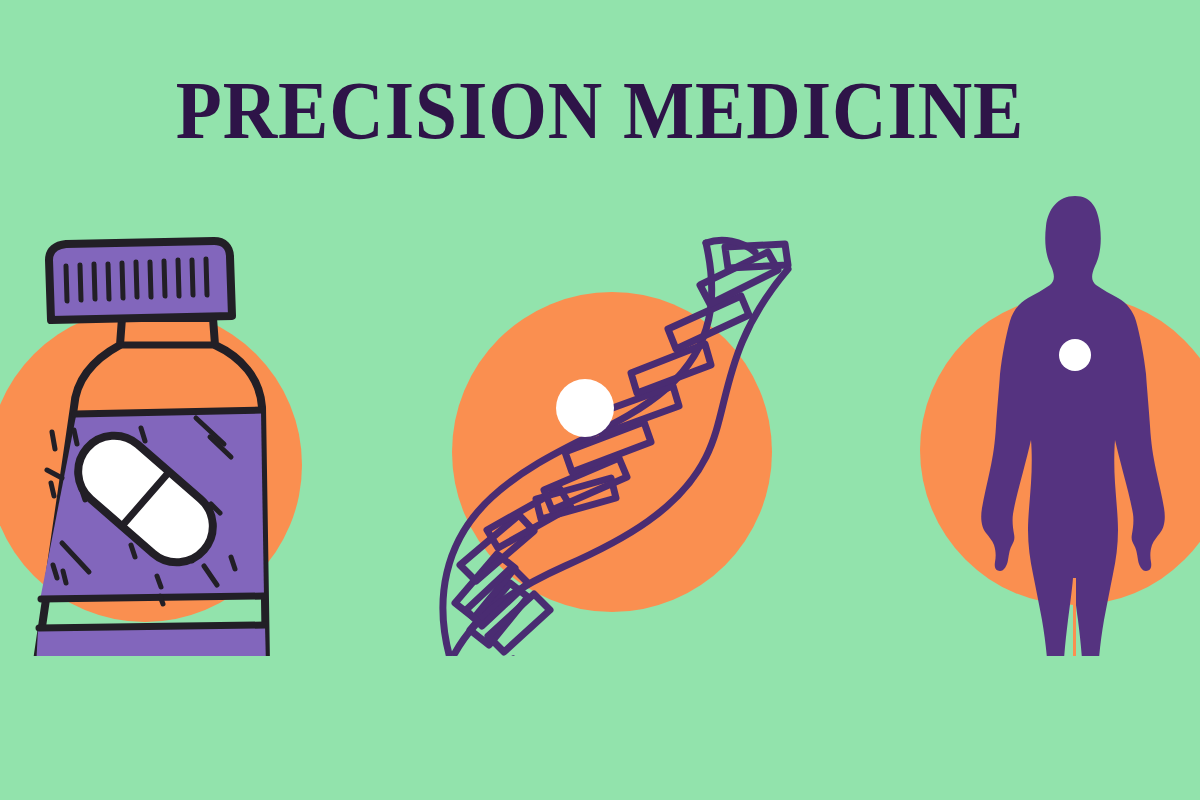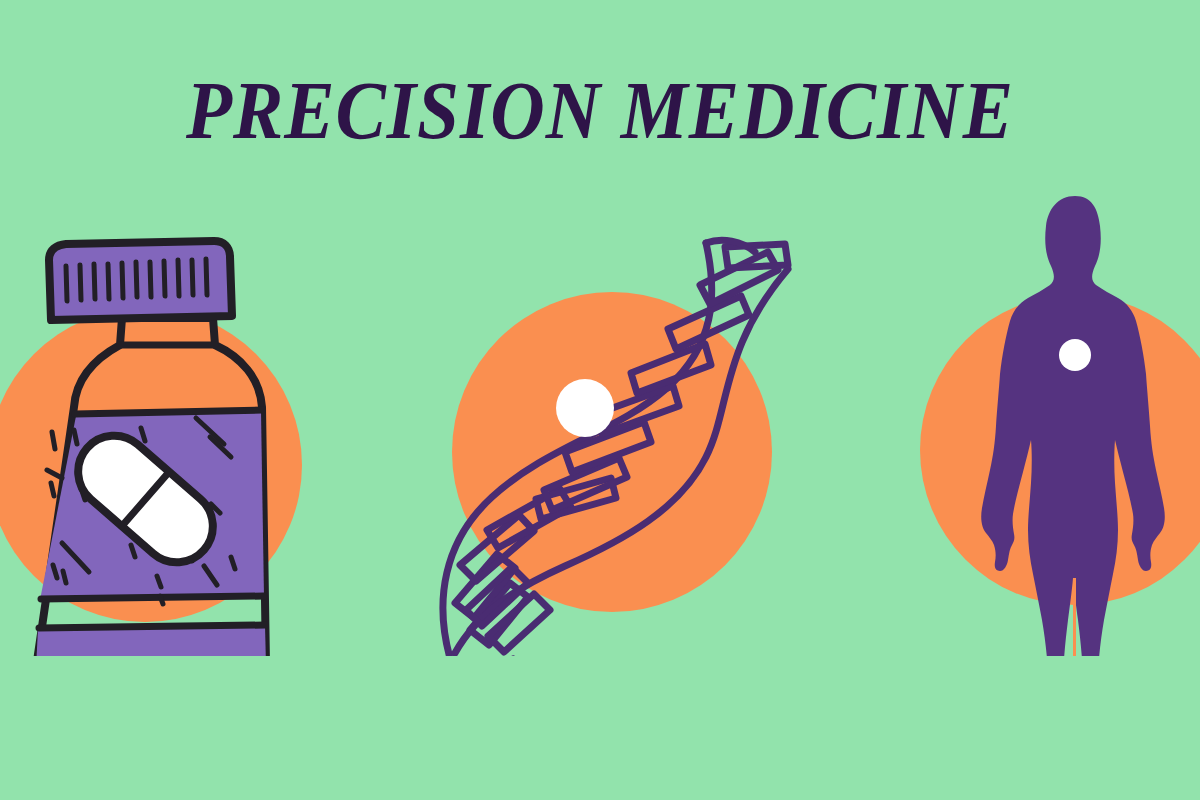--- a/index.html
+++ b/index.html
@@ -10,21 +10,20 @@
   }
   body {
     font-family: "Liberation Serif", "DejaVu Serif", serif;
   }
   #poster {
     position: relative;
     width: 1200px;
     height: 656px;
     overflow: hidden;
     background: #22c55e;
-    font-style: italic;
   }
   #poster-svg {
     position: absolute;
     inset: 0;
     width: 1200px;
     height: 800px;
     display: block;
   }
   .poster-title {
     position: absolute;

